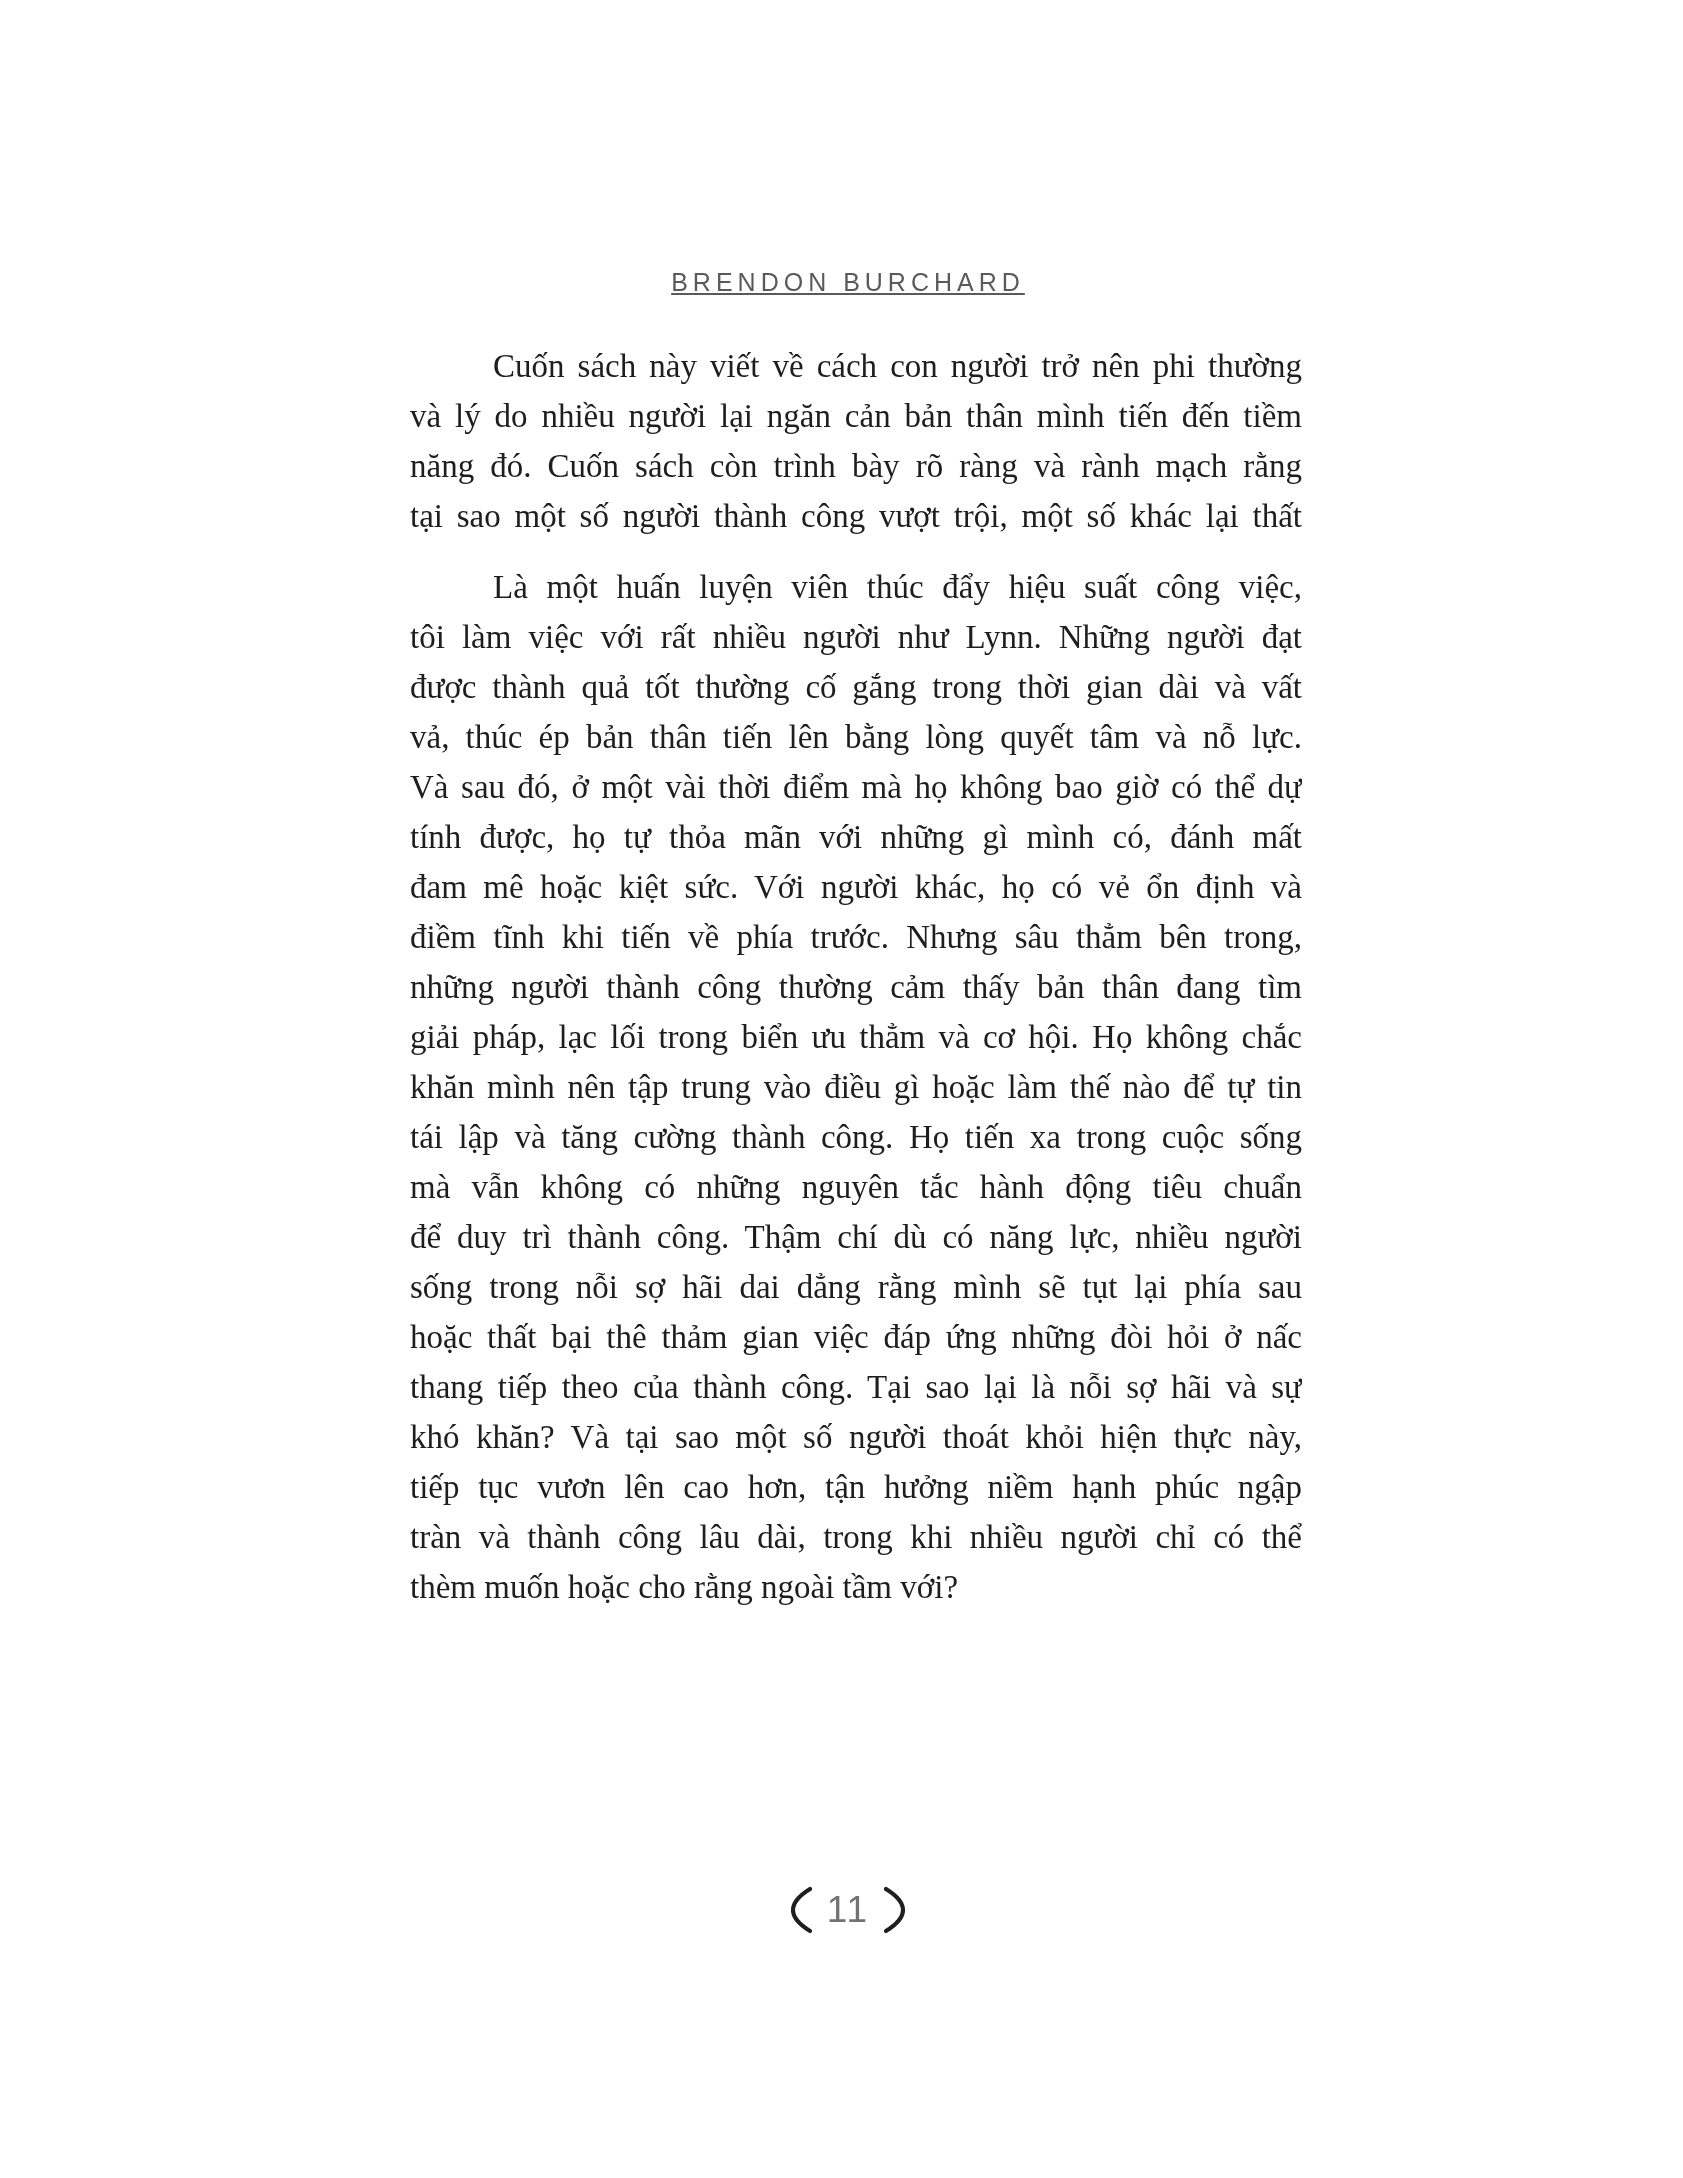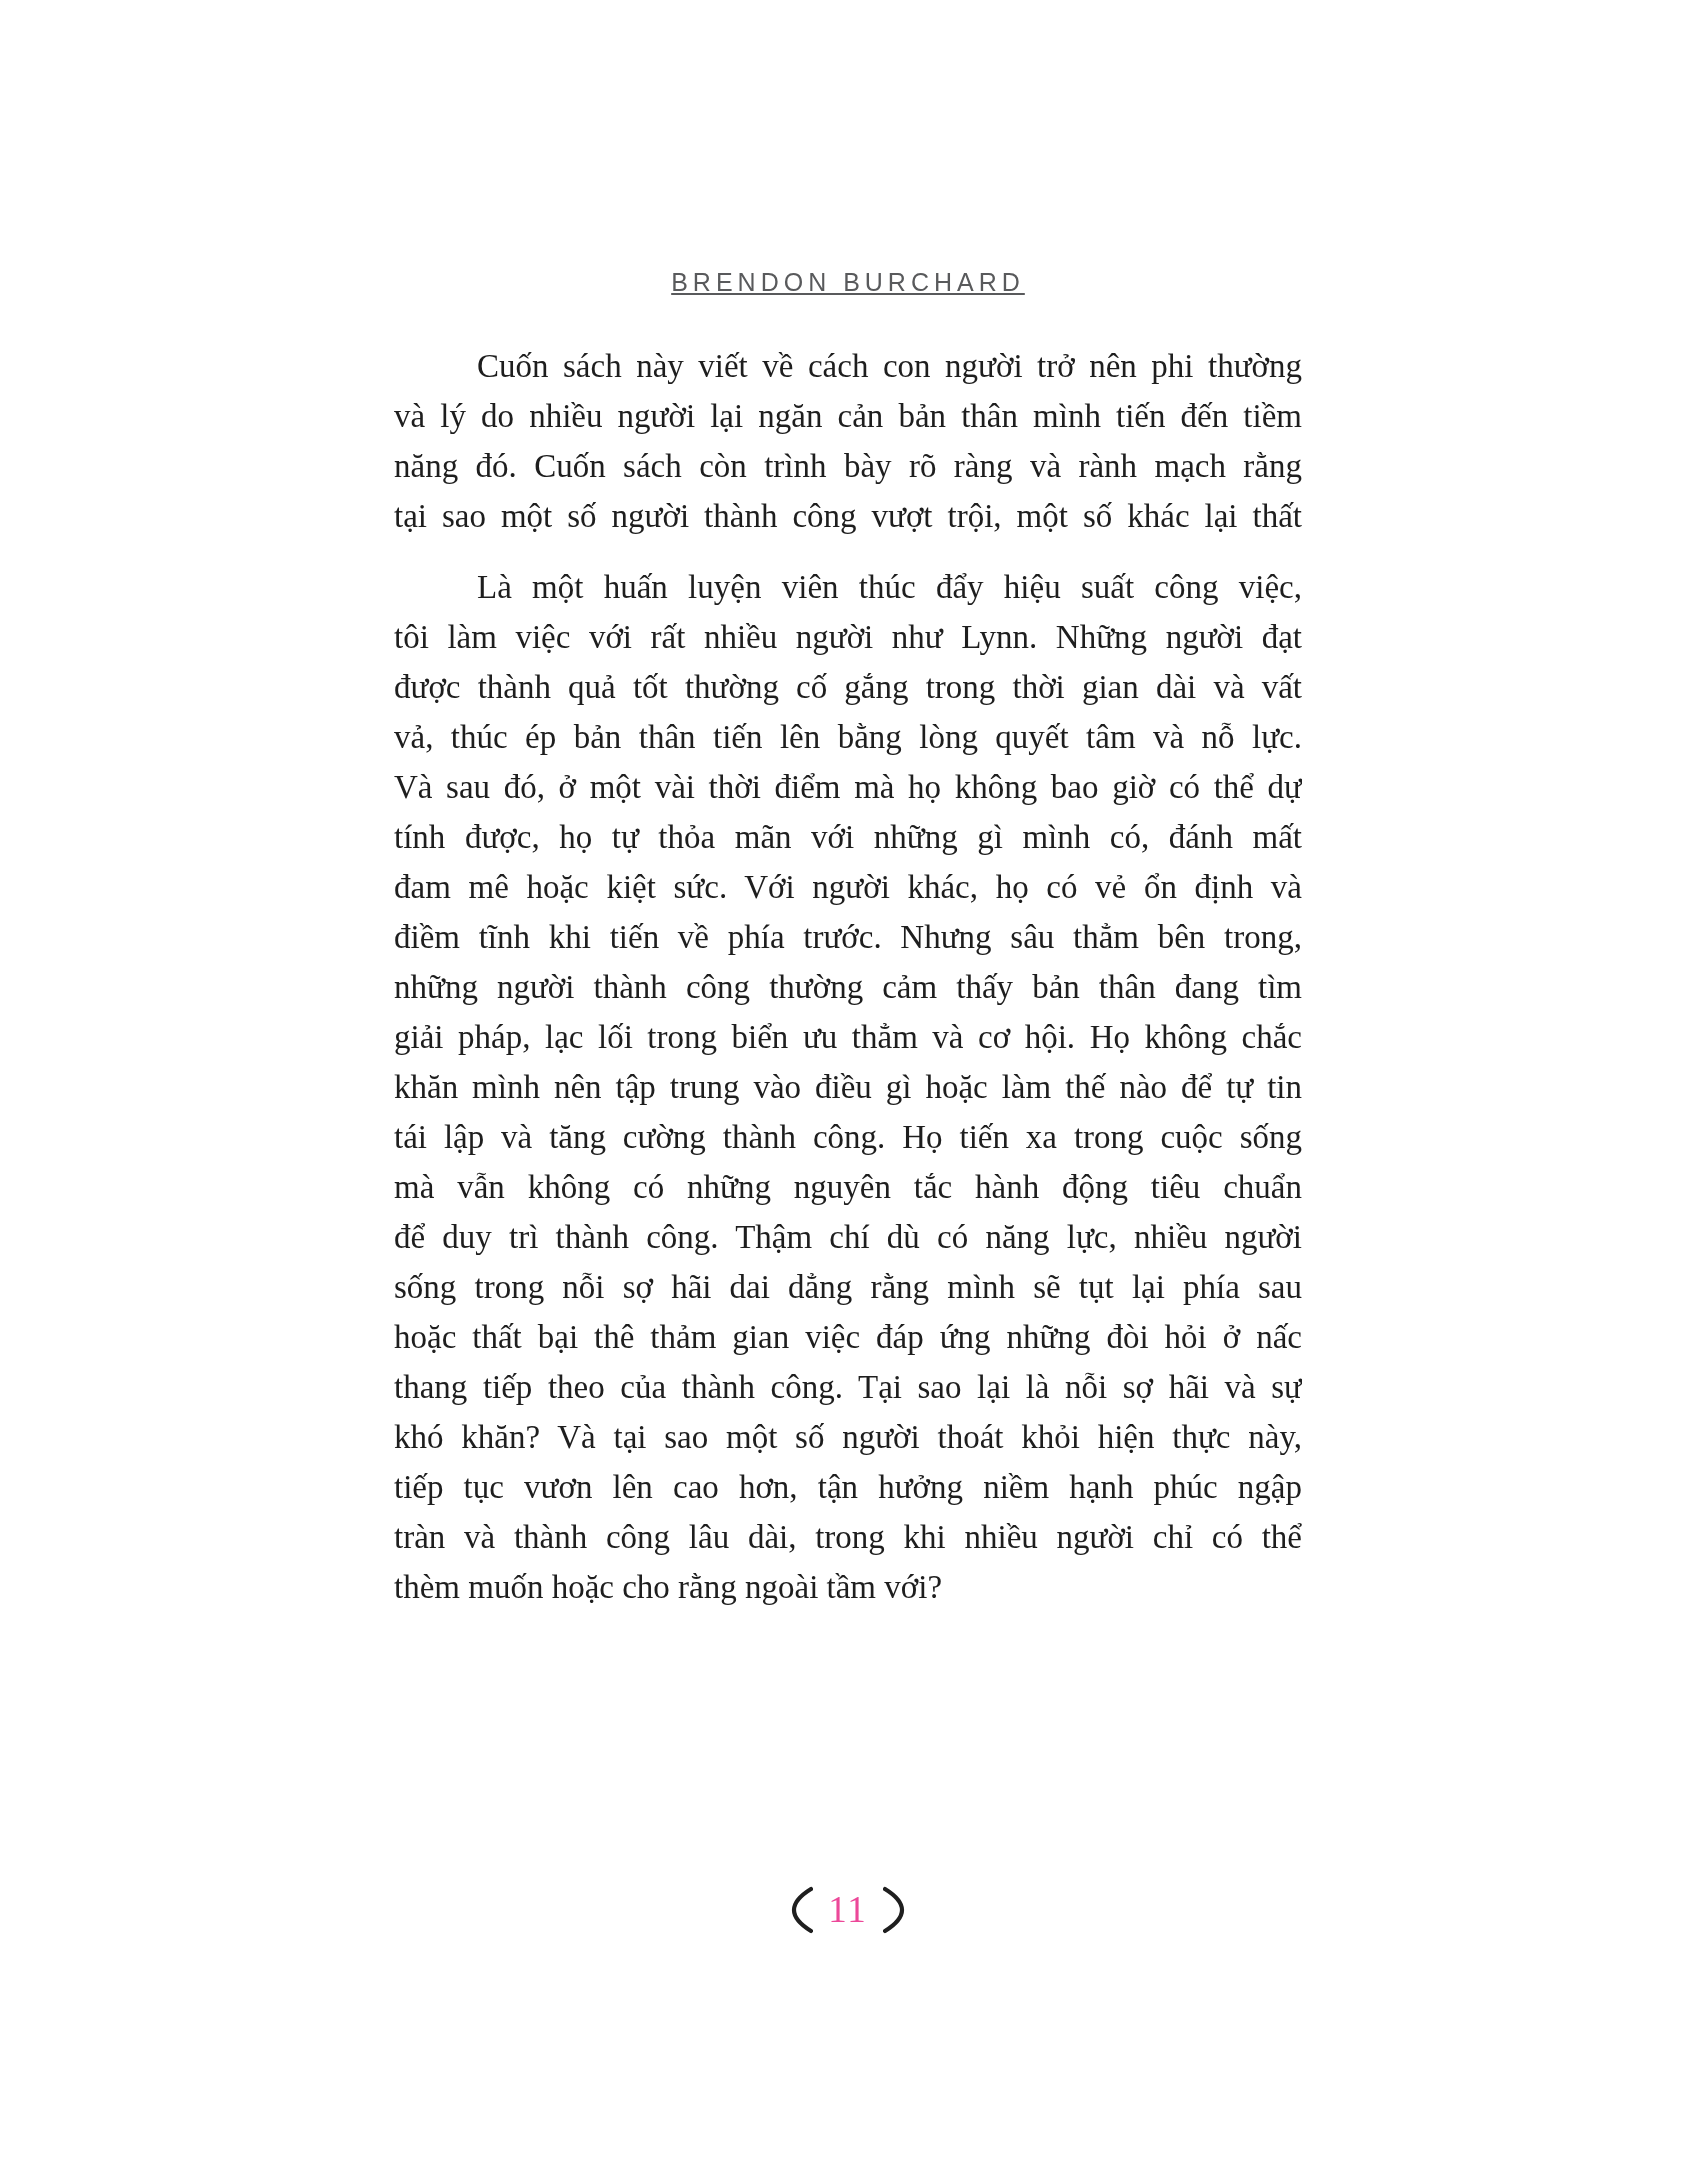--- a/index.html
+++ b/index.html
@@ -40,39 +40,40 @@
     line-height: 50px;
   }
   .paragraph { margin: 0; }
   .paragraph + .paragraph { margin-top: 21px; }
   .line {
     text-align: justify;
     text-align-last: justify;
     height: 50px;
     overflow: hidden;
     white-space: normal;
+    margin-left: 16px;
   }
   .line.first-line { text-indent: 83px; }
   .line.last-line { text-align-last: left; }
   .footer {
     position: absolute;
     top: 1884px;
     left: 394px;
     width: 908px;
     height: 51px;
     display: flex;
     align-items: center;
     justify-content: center;
     gap: 15px;
   }
   .page-number {
-    font-family: Liberation Serif, serif;
+    font-family: Liberation Sans, sans-serif;
     font-size: 37px;
     line-height: 37px;
-    color: #ec4899;
+    color: #737373;
     letter-spacing: 2px;
   }
   .ornament { display: block; }
 </style>
 </head>
 <body>
 
 <div class="page">
 
   <div class="running-head">BRENDON BURCHARD</div>

